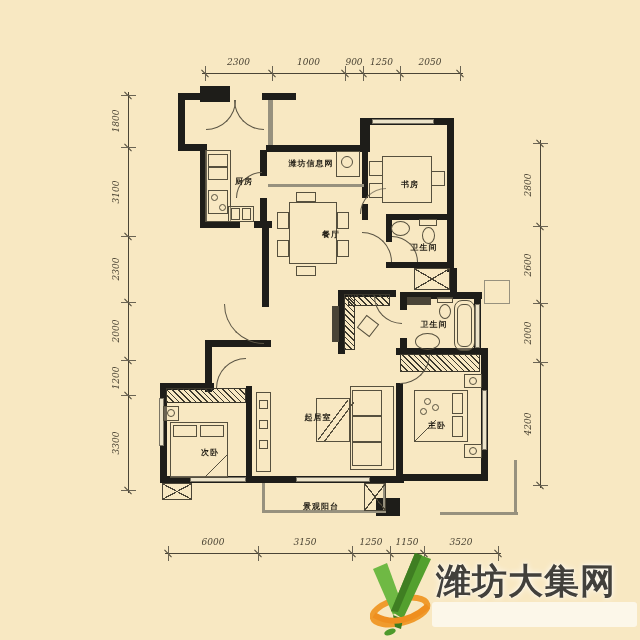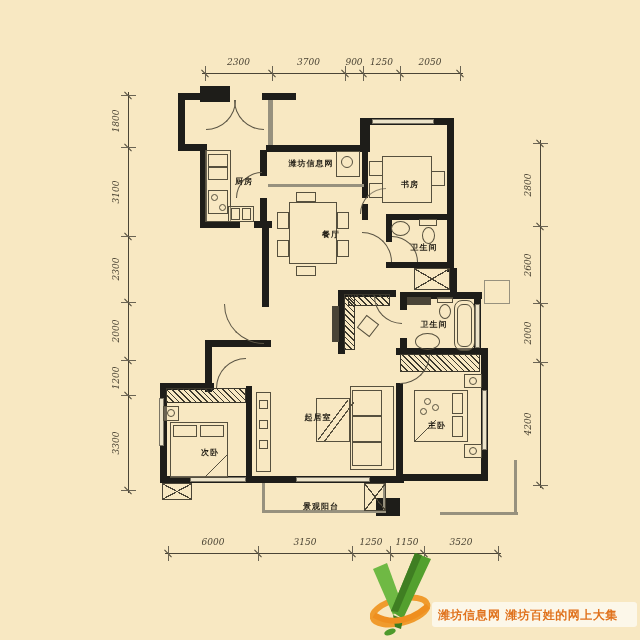--- a/index.html
+++ b/index.html
@@ -182,21 +182,21 @@
         <div class="dim-cross" style="left: 272px; top: 66px; width: 1px; height: 15px;"></div>
         <div class="dim-tick" style="left: 340px; top: 73px;"></div>
         <div class="dim-cross" style="left: 345px; top: 66px; width: 1px; height: 15px;"></div>
         <div class="dim-tick" style="left: 358px; top: 73px;"></div>
         <div class="dim-cross" style="left: 363px; top: 66px; width: 1px; height: 15px;"></div>
         <div class="dim-tick" style="left: 395px; top: 73px;"></div>
         <div class="dim-cross" style="left: 400px; top: 66px; width: 1px; height: 15px;"></div>
         <div class="dim-tick" style="left: 455px; top: 73px;"></div>
         <div class="dim-cross" style="left: 460px; top: 66px; width: 1px; height: 15px;"></div>
         <div class="dim-label" style="left: 238.5px; top: 62px; transform: translate(-50%, -50%);">2300</div>
-        <div class="dim-label" style="left: 308.5px; top: 62px; transform: translate(-50%, -50%);">3700</div>
+        <div class="dim-label" style="left: 308.5px; top: 62px; transform: translate(-50%, -50%);">1000</div>
         <div class="dim-label" style="left: 354px; top: 62px; transform: translate(-50%, -50%);">900</div>
         <div class="dim-label" style="left: 381.5px; top: 62px; transform: translate(-50%, -50%);">1250</div>
         <div class="dim-label" style="left: 430px; top: 62px; transform: translate(-50%, -50%);">2050</div>
       </div>
       <div>
         <div class="dim-line" style="left: 128px; top: 92px; width: 1px; height: 401px;"></div>
         <div class="dim-tick" style="left: 123px; top: 95px;"></div>
         <div class="dim-cross" style="left: 121px; top: 95px; width: 15px; height: 1px;"></div>
         <div class="dim-tick" style="left: 123px; top: 147px;"></div>
         <div class="dim-cross" style="left: 121px; top: 147px; width: 15px; height: 1px;"></div>
@@ -271,15 +271,15 @@
     <svg id="wm-logo" width="62" height="88" viewBox="0 0 62 88">
       <ellipse cx="30" cy="60" rx="28" ry="12" fill="none" stroke="#f09b2d" stroke-width="6" transform="rotate(-14 30 60)"></ellipse>
       <polygon points="3,18 17,12 33,56 23,64" fill="#6fb944"></polygon>
       <polygon points="45,2 61,8 33,68 21,60" fill="#53a02e"></polygon>
       <polygon points="45,2 52,4 28,61 21,60" fill="#3f7e22"></polygon>
       <polygon points="23,64 33,68 31,78 25,76" fill="#3c7d1f"></polygon>
       <path d="M4,64 Q30,79 58,55" fill="none" stroke="#ef8f1f" stroke-width="6"></path>
       <ellipse cx="20" cy="81" rx="6" ry="3" fill="#4f9a2c" transform="rotate(-20 20 81)"></ellipse>
     </svg>
     <div id="wm-subband"></div>
-    <div id="wm-subtitle">潍坊信息网 潍坊百姓的网上大集</div>
+    <div id="wm-title">潍坊大集网</div>
   </div>
 </div>
 
 </body></html>

